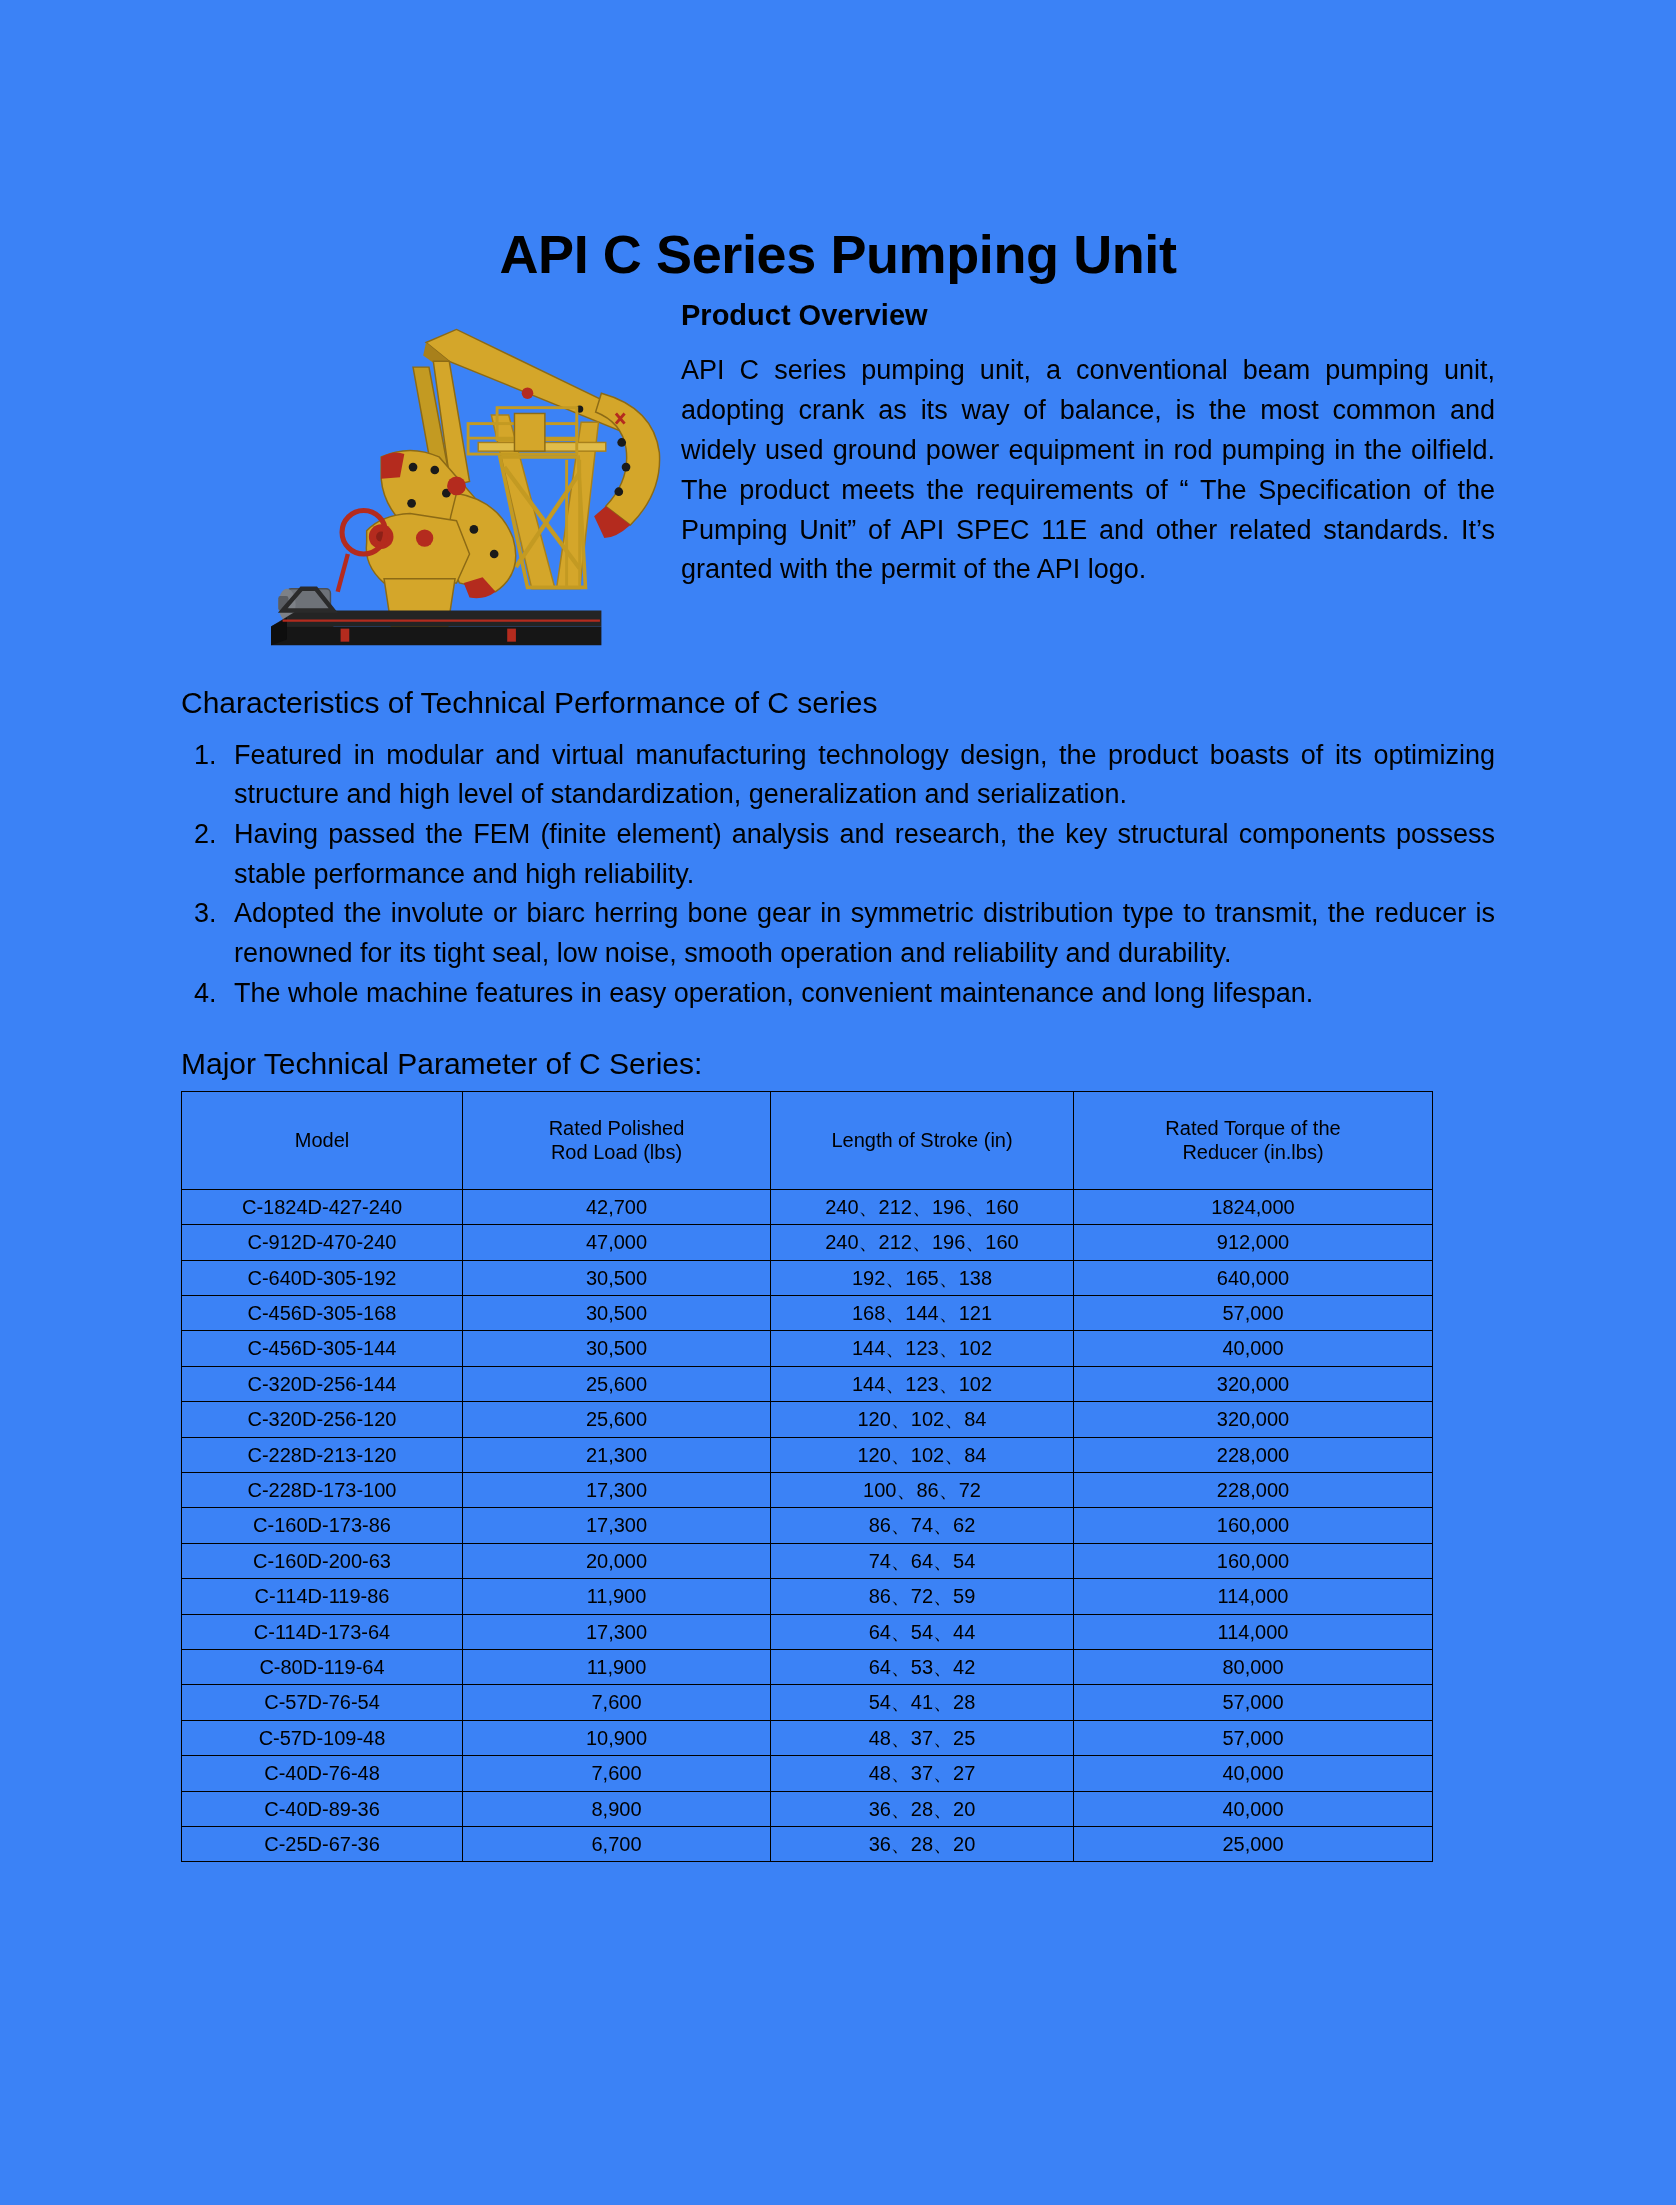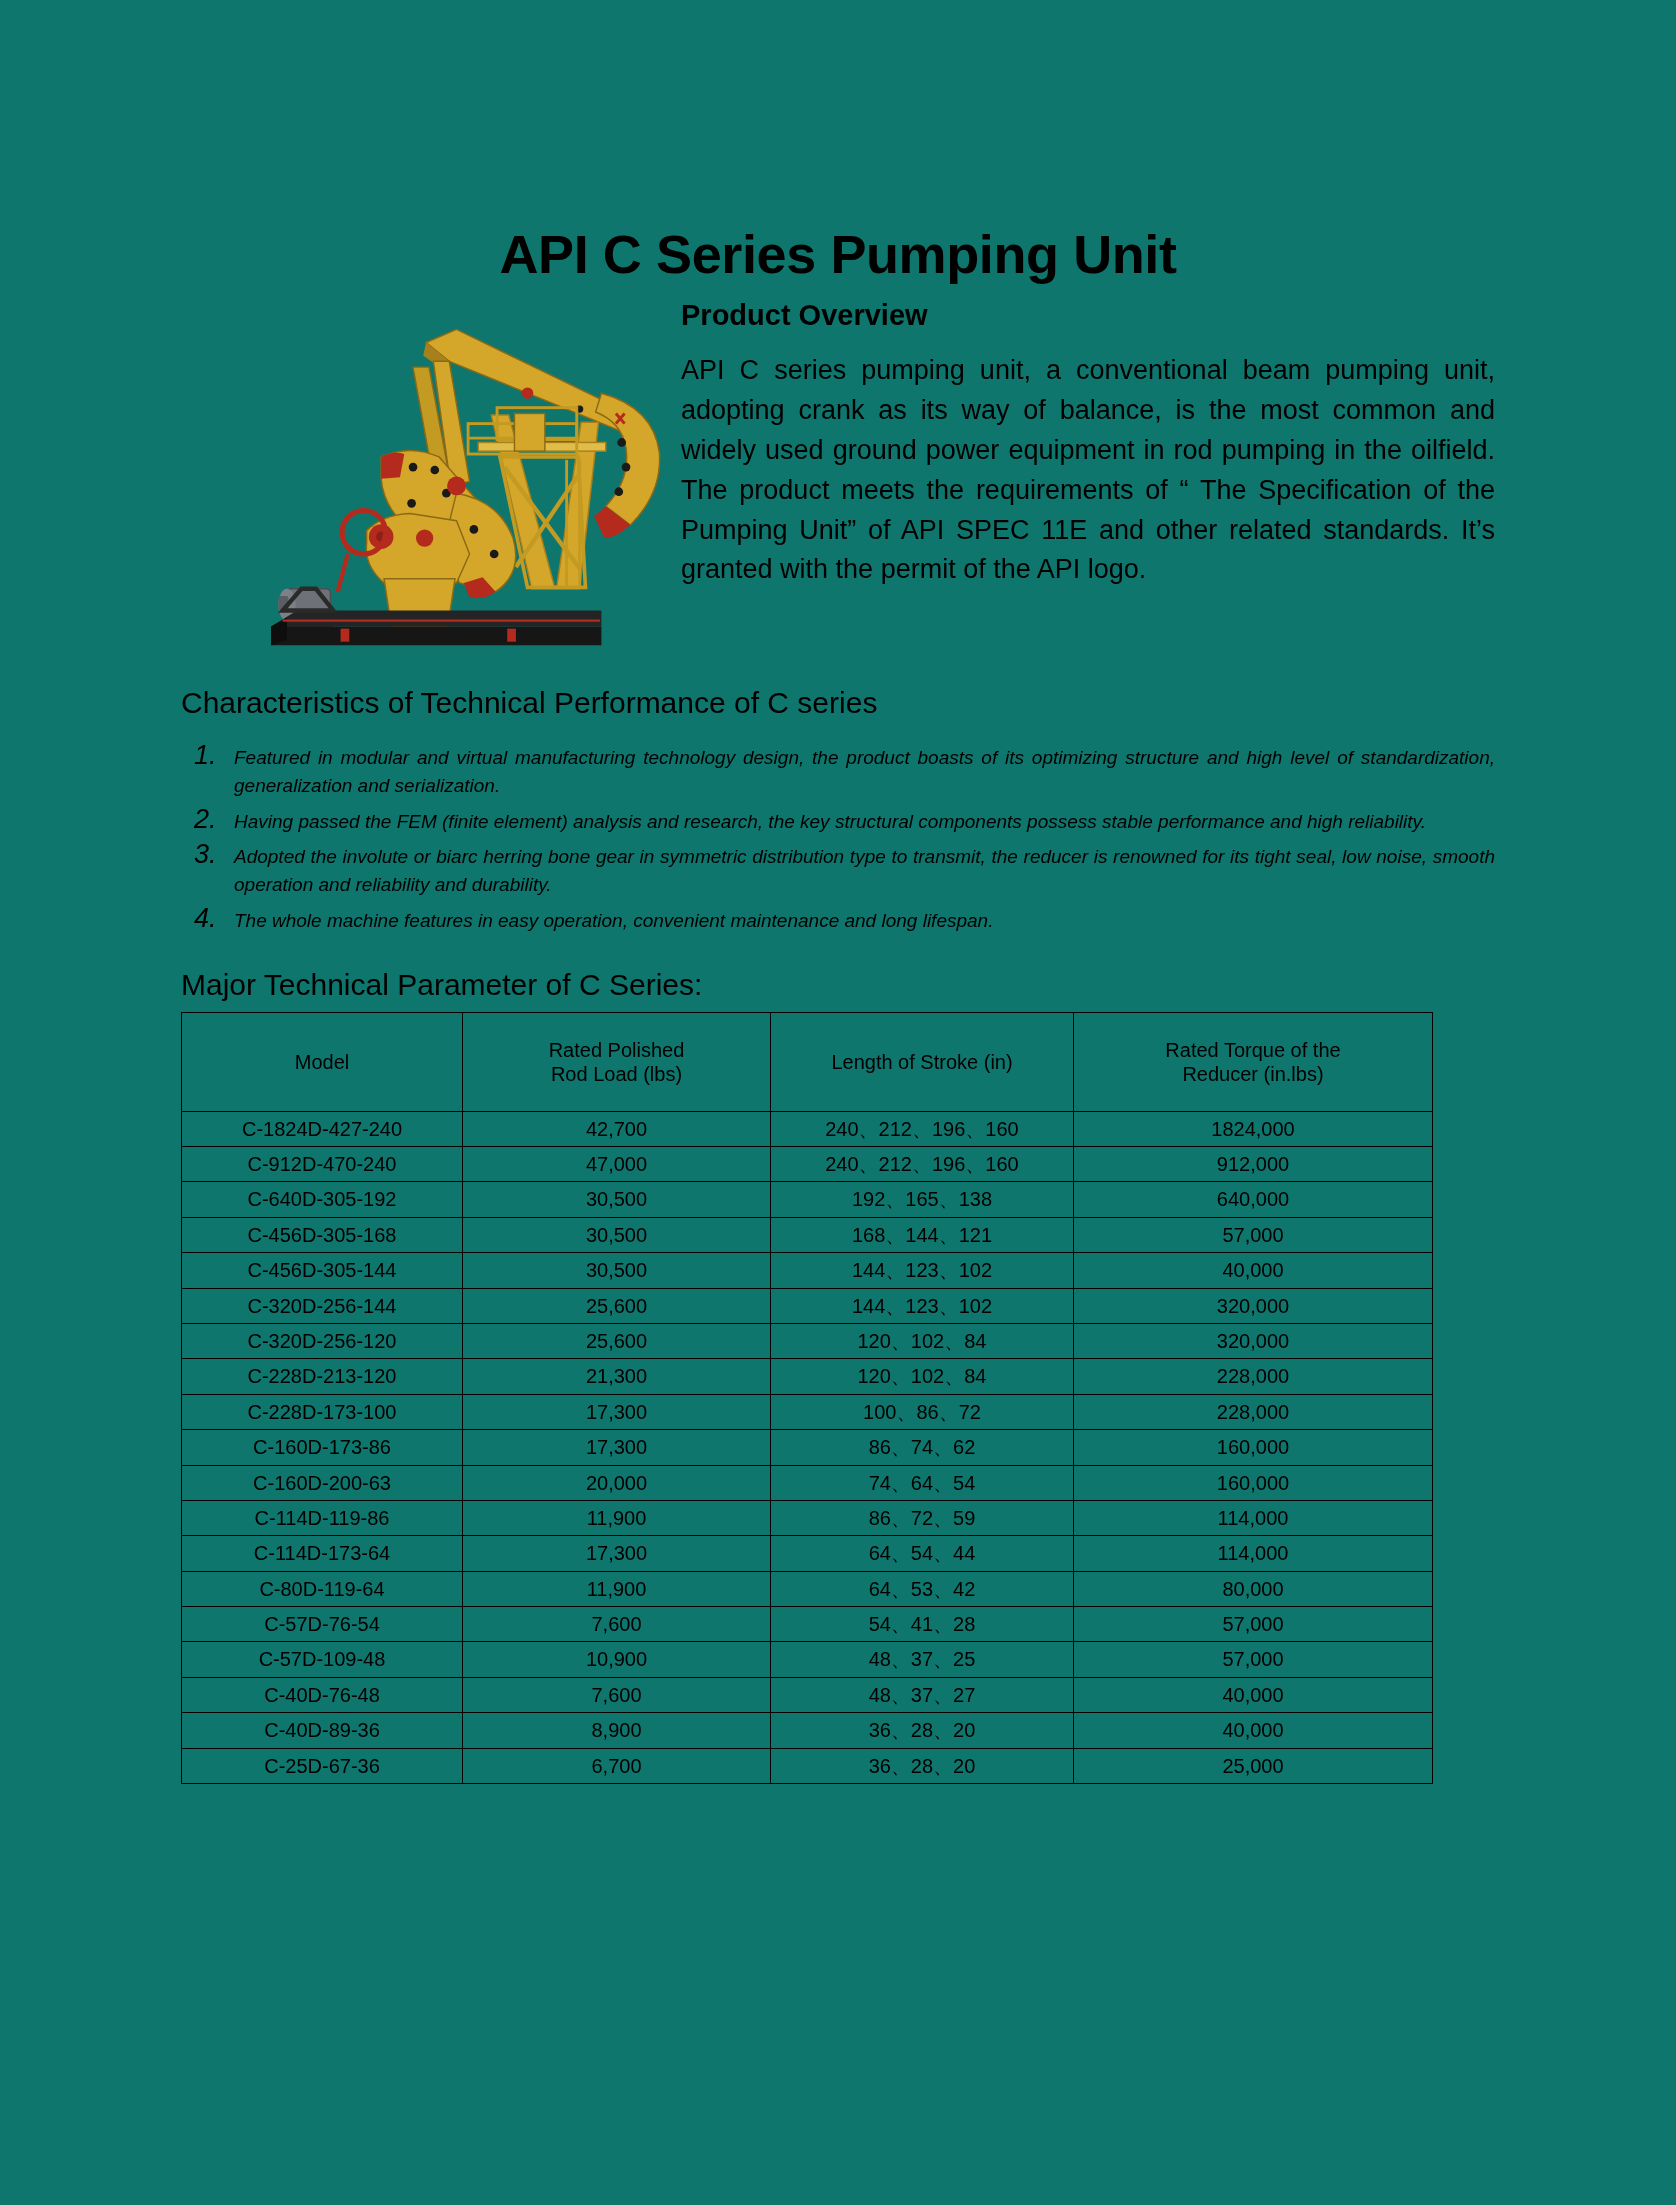--- a/index.html
+++ b/index.html
@@ -12,21 +12,21 @@
     height: 2205px;
     font-family: "Liberation Sans", sans-serif;
     color: #000000;
     -webkit-font-smoothing: antialiased;
   }
 
   .page {
     position: relative;
     width: 1676px;
     height: 2205px;
-    background: #0f766e;
+    background: #3b82f6;
     box-sizing: border-box;
     padding: 0 181px;
   }
 
   
   .doc-title {
     margin: 0;
     padding-top: 226px;
     text-align: center;
     font-size: 54px;
@@ -78,24 +78,23 @@
 
   .section-heading.table-heading {
     margin-top: 33px;
     margin-bottom: 10px;
   }
 
   
   ol.features {
     margin: 16px 0 0 0;
     padding: 0 0 0 43px;
-    font-size: 19px;
+    font-size: 27px;
     line-height: 1.47;
     list-style-position: outside;
-    font-style: italic;
   }
   ol.features li {
     margin-bottom: 0px;
     text-align: justify;
     text-justify: inter-word;
     padding-left: 10px;
   }
   ol.features li::marker {
     font-size: 27px;
   }

